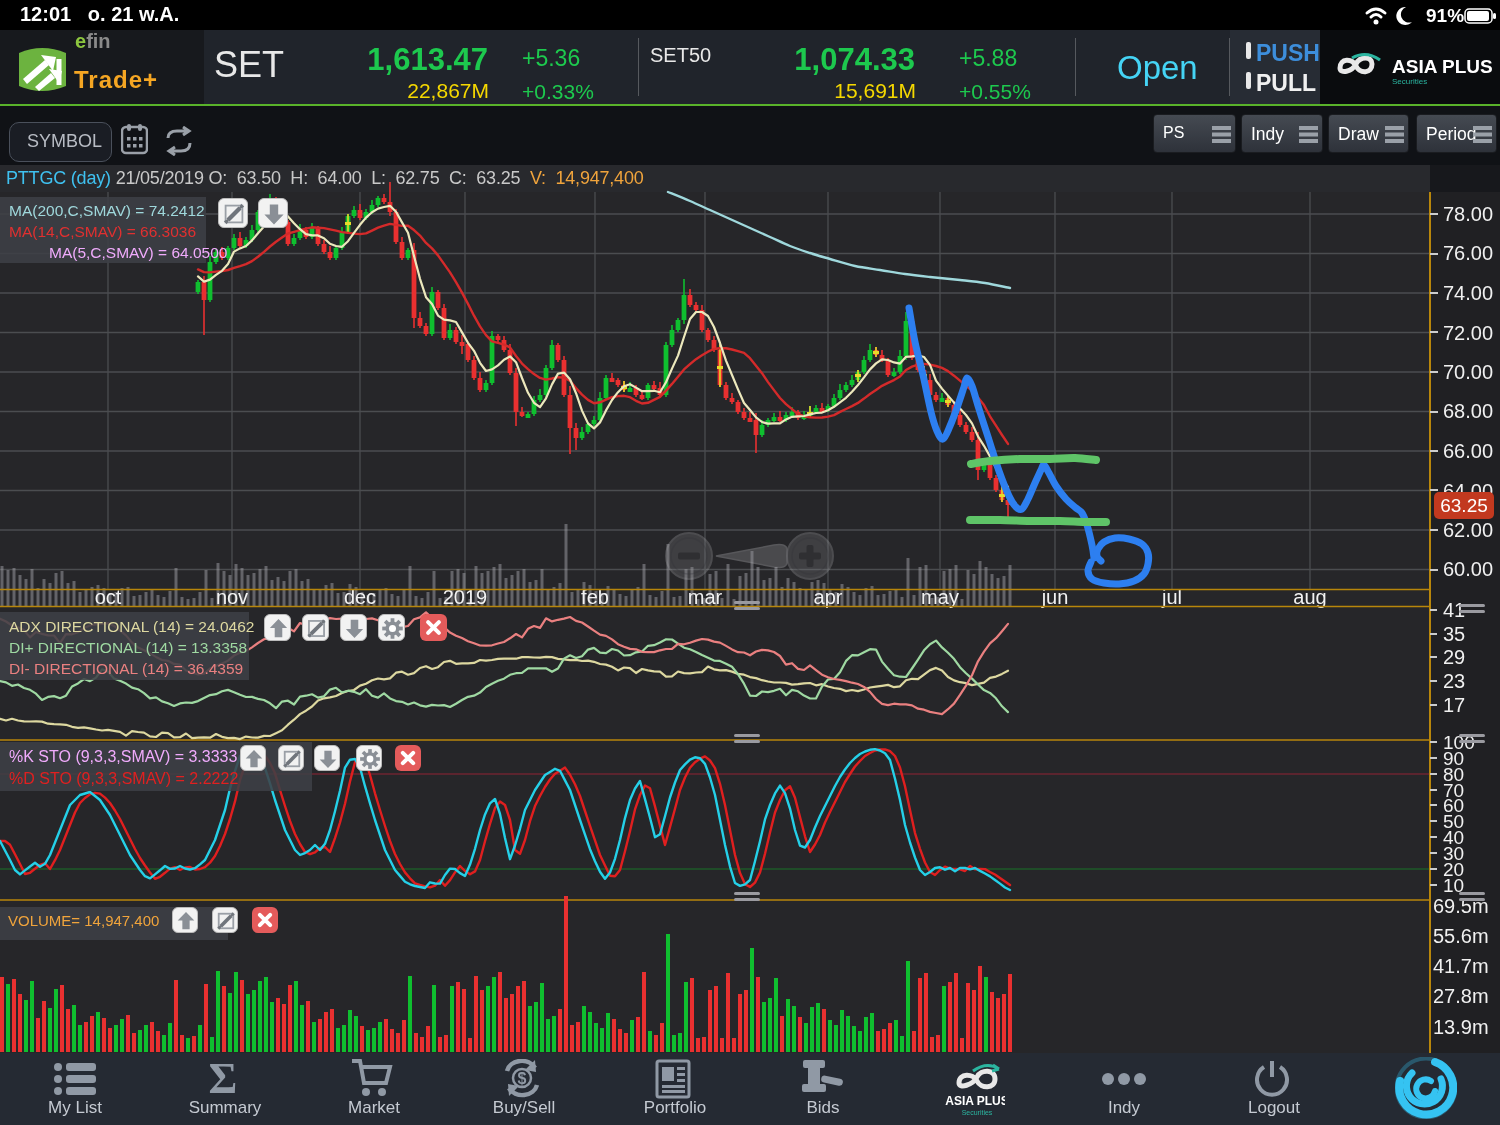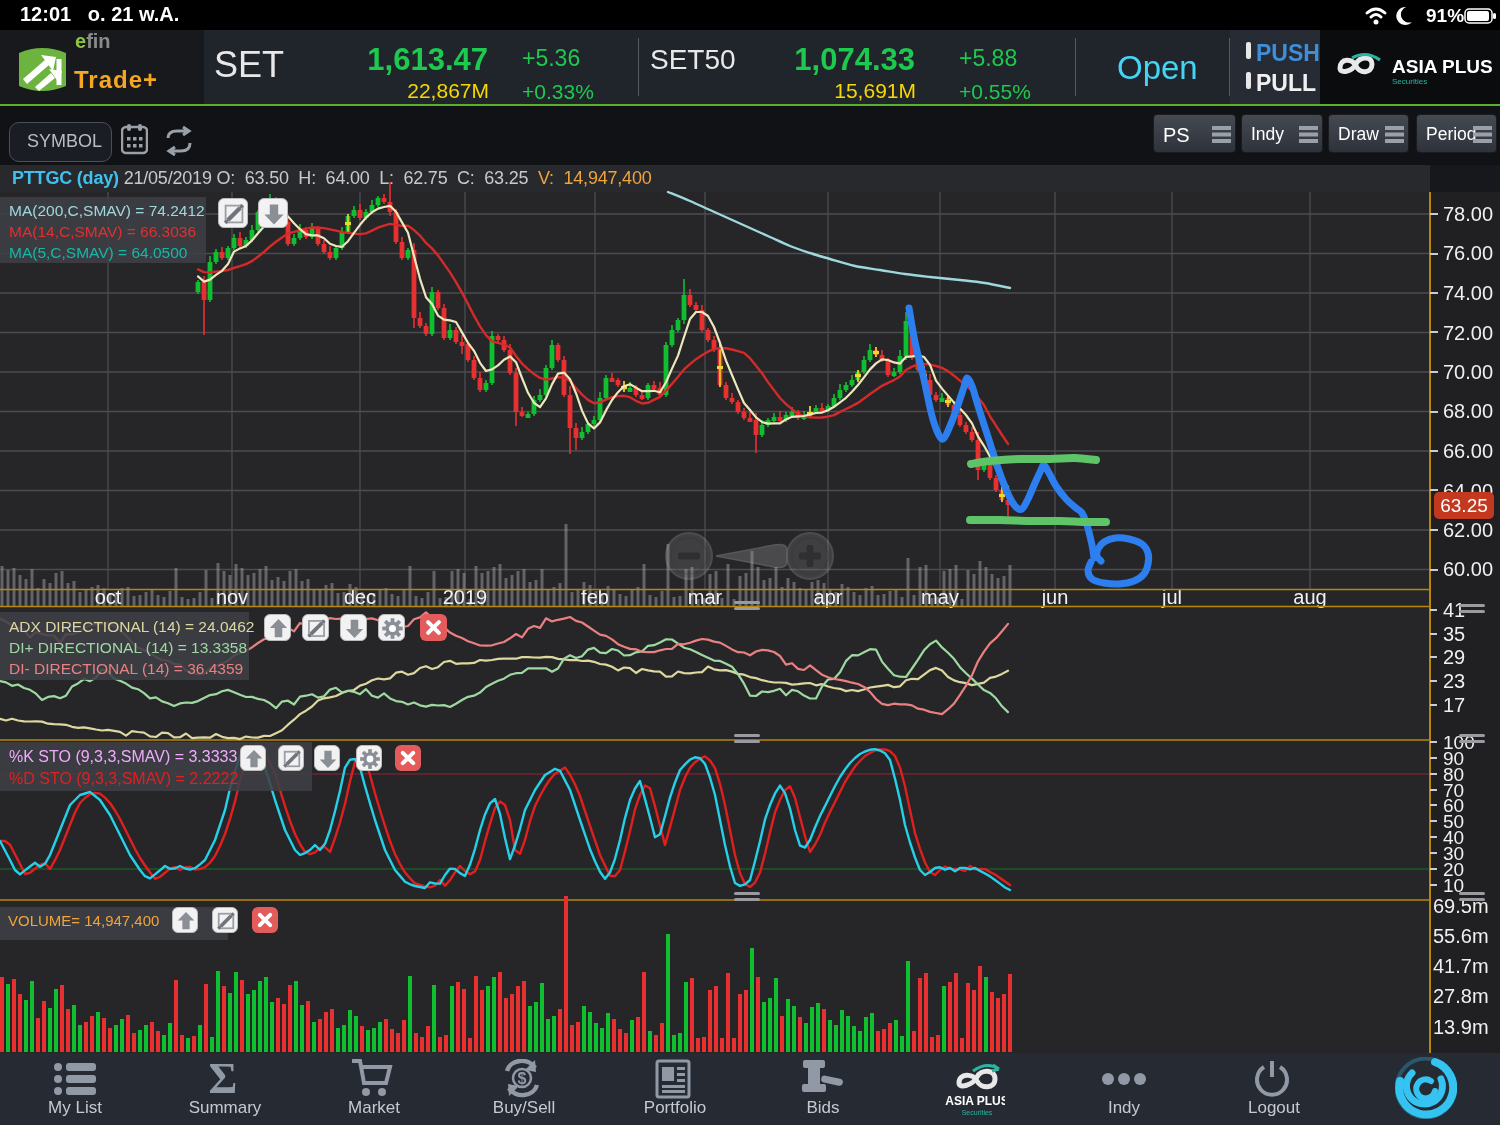--- a/index.html
+++ b/index.html
@@ -35,21 +35,21 @@
 <path d="M 44 14 L 44 40" stroke="#fff" stroke-width="5"></path>
 </svg></div>
 <div class="abs" style="left:75px;top:30px;font-size:20px;font-weight:700;"><span style="color:#8dc63f">e</span><span style="color:#8a8a8a">fin</span></div>
 <div class="abs" style="left:74px;top:66px;font-size:24px;font-weight:700;color:#f5a623;letter-spacing:1px;">Trade+</div>
 <div class="abs" style="left:214px;top:44px;font-size:36px;color:#e8e8e8;">SET</div>
 <div class="abs" style="left:488px;top:42px;font-size:31px;font-weight:700;color:#1dc94e;text-align:right;width:0;direction:rtl;white-space:nowrap;">1,613.47</div>
 <div class="abs" style="left:489px;top:79px;font-size:21px;color:#f5d800;text-align:right;width:0;direction:rtl;white-space:nowrap;">22,867M</div>
 <div class="abs" style="left:522px;top:45px;font-size:23px;color:#1dc94e;">+5.36</div>
 <div class="abs" style="left:522px;top:80px;font-size:21px;color:#1dc94e;">+0.33%</div>
 <div class="abs" style="left:638px;top:38px;width:1px;height:58px;background:#56595e;"></div>
-<div class="abs" style="left:650px;top:44px;font-size:28px;color:#e8e8e8;">SET50</div>
+<div class="abs" style="left:650px;top:44px;font-size:20px;color:#e8e8e8;">SET50</div>
 <div class="abs" style="left:915px;top:42px;font-size:31px;font-weight:700;color:#1dc94e;text-align:right;width:0;direction:rtl;white-space:nowrap;">1,074.33</div>
 <div class="abs" style="left:916px;top:79px;font-size:21px;color:#f5d800;text-align:right;width:0;direction:rtl;white-space:nowrap;">15,691M</div>
 <div class="abs" style="left:959px;top:45px;font-size:23px;color:#1dc94e;">+5.88</div>
 <div class="abs" style="left:959px;top:80px;font-size:21px;color:#1dc94e;">+0.55%</div>
 <div class="abs" style="left:1075px;top:38px;width:1px;height:58px;background:#56595e;"></div>
 <div class="abs" style="left:1117px;top:49px;font-size:33px;color:#45d4f5;">Open</div>
 <div class="abs" style="left:1229px;top:38px;width:1px;height:58px;background:#56595e;"></div>
 <div class="abs" style="left:1230px;top:30px;width:90px;height:74px;background:#272c34;"></div>
 <div class="abs" style="left:1246px;top:42px;width:5px;height:17px;background:#e8e8e8;border-radius:2px;"></div>
 <div class="abs" style="left:1256px;top:40px;font-size:23px;font-weight:700;color:#3d8edb;">PUSH</div>
@@ -80,21 +80,21 @@
         <rect x="12" y="21" width="3.5" height="3.5"></rect>
         <rect x="18" y="21" width="3.5" height="3.5"></rect>
       </g>
 </svg></div>
 <div class="abs" style="left:163px;top:126px;width:32px;height:30px;">
 <svg width="32" height="30">
 <path d="M 5 12 Q 5 5 14 5 L 24 5 M 20 1 L 26 5 L 20 9" fill="none" stroke="#9aa0a8" stroke-width="3"></path>
 <path d="M 27 17 Q 27 25 18 25 L 8 25 M 12 21 L 6 25 L 12 29" fill="none" stroke="#9aa0a8" stroke-width="3"></path>
 </svg></div>
 <div class="abs" style="left:1153px;top:114px;width:83px;height:39px;background:linear-gradient(#454a52,#2e323a);border-radius:4px;border:1px solid #1a1c20;">
-<span style="position:absolute;left:9px;top:9px;font-size:20px;color:#fff;">PS</span>
+<span style="position:absolute;left:9px;top:9px;font-size:16px;color:#fff;">PS</span>
 <svg style="position:absolute;right:4px;top:11px;" width="19" height="17">
 <rect x="0" y="0" width="19" height="4" fill="#9aa0a8"></rect>
       <rect x="0" y="6.5" width="19" height="4" fill="#9aa0a8"></rect>
       <rect x="0" y="13" width="19" height="4" fill="#9aa0a8"></rect>
 </svg>
   </div>
 <div class="abs" style="left:1241px;top:114px;width:82px;height:39px;background:linear-gradient(#454a52,#2e323a);border-radius:4px;border:1px solid #1a1c20;">
 <span style="position:absolute;left:9px;top:9px;font-size:17.5px;color:#fff;">Indy</span>
 <svg style="position:absolute;right:4px;top:11px;" width="19" height="17">
 <rect x="0" y="0" width="19" height="4" fill="#9aa0a8"></rect>
@@ -113,21 +113,21 @@
 <div class="abs" style="left:1416px;top:114px;width:81px;height:39px;background:linear-gradient(#454a52,#2e323a);border-radius:4px;border:1px solid #1a1c20;">
 <span style="position:absolute;left:9px;top:9px;font-size:17.5px;color:#fff;">Period</span>
 <svg style="position:absolute;right:4px;top:11px;" width="19" height="17">
 <rect x="0" y="0" width="19" height="4" fill="#9aa0a8"></rect>
       <rect x="0" y="6.5" width="19" height="4" fill="#9aa0a8"></rect>
       <rect x="0" y="13" width="19" height="4" fill="#9aa0a8"></rect>
 </svg>
   </div>
 
 <div class="abs" style="left:0;top:165px;width:1430px;height:27px;background:#28292d;font-size:18px;letter-spacing:-0.2px;line-height:27px;white-space:nowrap;">
-<span style="margin-left:12px;color:#3fc1f0;font-weight:700;">PTTGC (day)</span>
+<span style="margin-left:6px;color:#3fc1f0;font-weight:400;">PTTGC (day)</span>
 <span style="color:#c9c9c9;"> 21/05/2019 O:&nbsp; 63.50&nbsp; H:&nbsp; 64.00&nbsp; L:&nbsp; 62.75&nbsp; C:&nbsp; 63.25&nbsp; </span>
 <span style="color:#f0a43c;">V:&nbsp; 14,947,400</span>
 </div>
 <div class="abs" style="left:1430px;top:165px;width:70px;height:27px;background:#17181c;"></div>
 
 <svg class="abs" style="left:0;top:0;" width="1500" height="1125">
 <rect x="0" y="192" width="1500" height="861" fill="#262629"></rect>
 <rect x="1430" y="192" width="70" height="861" fill="#202023"></rect>
 <line x1="108" y1="192" x2="108" y2="589.5" stroke="#4b4d50" stroke-width="1.3"></line>
 <line x1="232" y1="192" x2="232" y2="589.5" stroke="#4b4d50" stroke-width="1.3"></line>
@@ -886,21 +886,21 @@
 <rect x="1459" y="610" width="26" height="3" rx="1.5" fill="#9a9aa0"></rect>
 <rect x="1459" y="734" width="26" height="3" rx="1.5" fill="#9a9aa0"></rect>
 <rect x="1459" y="740" width="26" height="3" rx="1.5" fill="#9a9aa0"></rect>
 <rect x="1459" y="892" width="26" height="3" rx="1.5" fill="#9a9aa0"></rect>
 <rect x="1459" y="898" width="26" height="3" rx="1.5" fill="#9a9aa0"></rect>
 </svg>
 
 <div class="abs" style="left:0;top:197px;width:206px;height:66px;background:rgba(62,64,70,0.88);font-size:15.5px;padding:3px 0 0 9px;line-height:21px;white-space:nowrap;">
 <div style="color:#9fd8dc;">MA(200,C,SMAV) = 74.2412</div>
 <div style="color:#e03030;">MA(14,C,SMAV) = 66.3036</div>
-<div style="color:#14b8a6;">MA(5,C,SMAV) = 64.0500</div>
+<div style="color:#f0abfc;margin-left:40px;">MA(5,C,SMAV) = 64.0500</div>
 </div>
 <div class="abs" style="left:0;top:612px;width:249px;height:68px;background:rgba(62,64,70,0.88);font-size:15.5px;padding:4px 0 0 9px;line-height:21px;white-space:nowrap;">
 <div style="color:#ddd8a0;">ADX DIRECTIONAL (14) = 24.0462</div>
 <div style="color:#9fd9a2;">DI+ DIRECTIONAL (14) = 13.3358</div>
 <div style="color:#ea8080;">DI- DIRECTIONAL (14) = 36.4359</div>
 </div>
 <div class="abs" style="left:0;top:742px;width:312px;height:49px;background:rgba(62,64,70,0.88);font-size:16px;padding:4px 0 0 9px;line-height:22px;white-space:nowrap;">
 <div style="color:#f0abfc;">%K STO (9,3,3,SMAV) = 3.3333</div>
 <div style="color:#e02020;">%D STO (9,3,3,SMAV) = 2.2222</div>
 </div>

